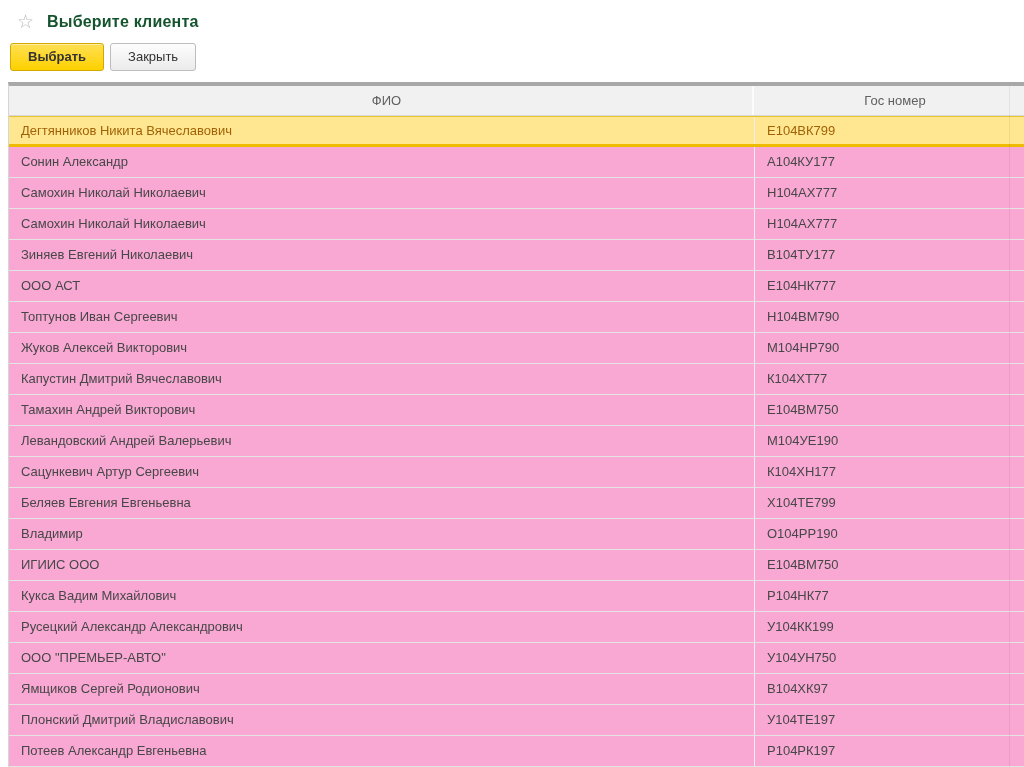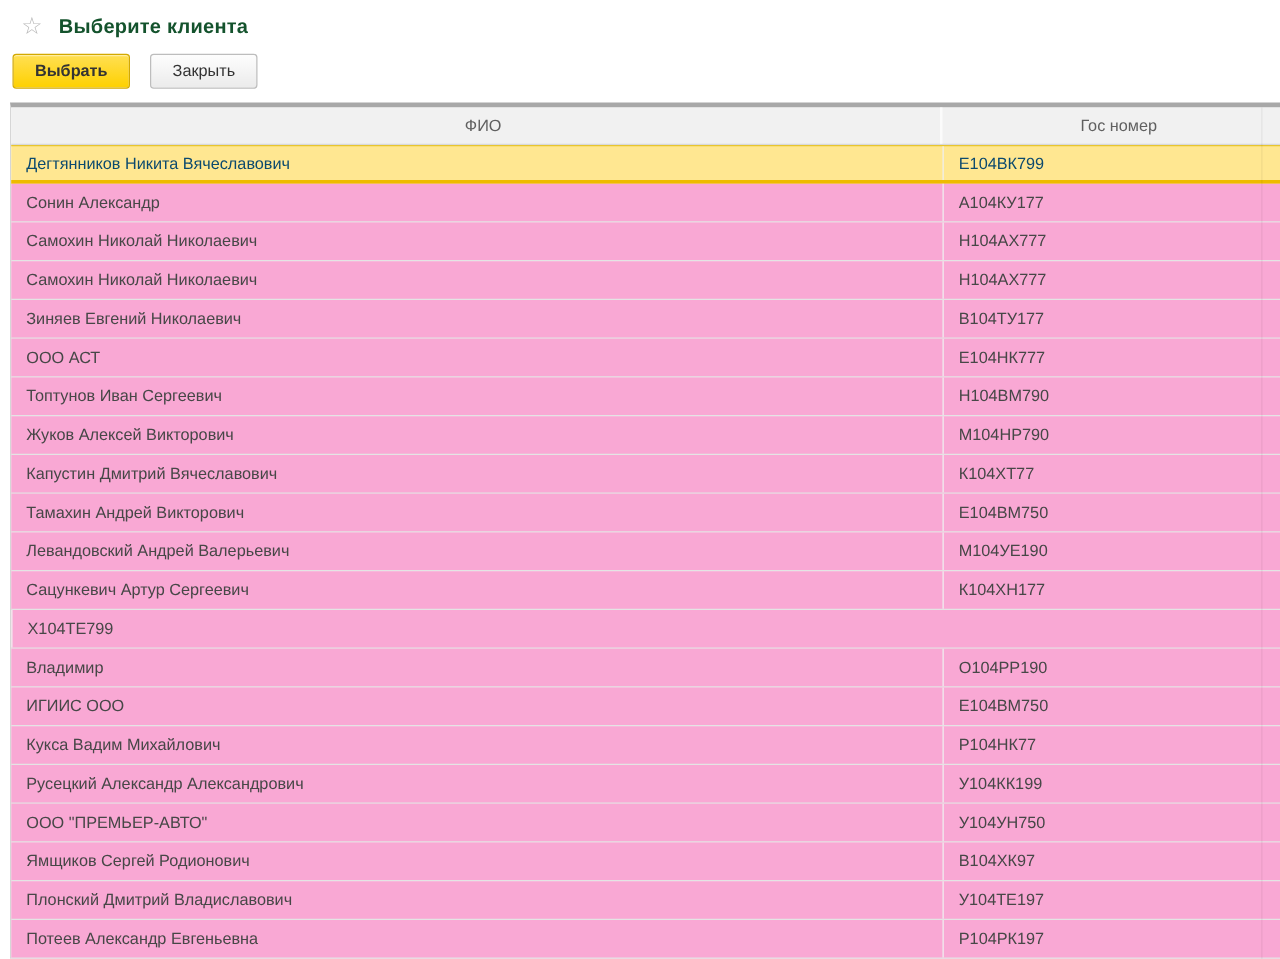--- a/index.html
+++ b/index.html
@@ -28,21 +28,21 @@
     font-size: 16px;
     font-weight: bold;
     color: #14532d;
     letter-spacing: 0.2px;
   }
 
   
   .cmdbar {
     display: flex; align-items: center;
     padding: 5px 0 7px 10px;
-    gap: 16px;
+    gap: 6px;
   }
   .btn {
     display: inline-block;
     font-size: 13px;
     padding: 5px 17px 6px 17px;
     border-radius: 3px;
     cursor: pointer;
     line-height: 15px;
   }
   .btn-primary {
@@ -100,21 +100,21 @@
   }
   .cell.c-fio { width: 745px; }
   .cell.c-gos { flex: 1; border-left: 1px solid #efefef; }
 
   .row.selected {
     background: #ffe791;
     border-top: 1px solid #e8c52e;
     border-bottom: 3px solid #eebb00;
     height: 31px;
   }
-  .row.selected .cell { color: #0c4a6e; line-height: 27px; }
+  .row.selected .cell { color: #a16207; line-height: 27px; }
 
   
   .right-gutter {
     position: absolute;
     top: 0; bottom: 0;
     left: 1000px;
     width: 1px;
     background: rgba(0,0,0,0.06);
     pointer-events: none;
   }
@@ -180,20 +180,21 @@
       </div>
       <div class="row">
         <div class="cell c-fio">Левандовский Андрей Валерьевич</div>
         <div class="cell c-gos">М104УЕ190</div>
       </div>
       <div class="row">
         <div class="cell c-fio">Сацункевич  Артур Сергеевич</div>
         <div class="cell c-gos">К104ХН177</div>
       </div>
       <div class="row">
+        <div class="cell c-fio">Беляев Евгения Евгеньевна</div>
         <div class="cell c-gos">Х104ТЕ799</div>
       </div>
       <div class="row">
         <div class="cell c-fio">Владимир</div>
         <div class="cell c-gos">О104РР190</div>
       </div>
       <div class="row">
         <div class="cell c-fio">ИГИИС ООО</div>
         <div class="cell c-gos">Е104ВМ750</div>
       </div>

